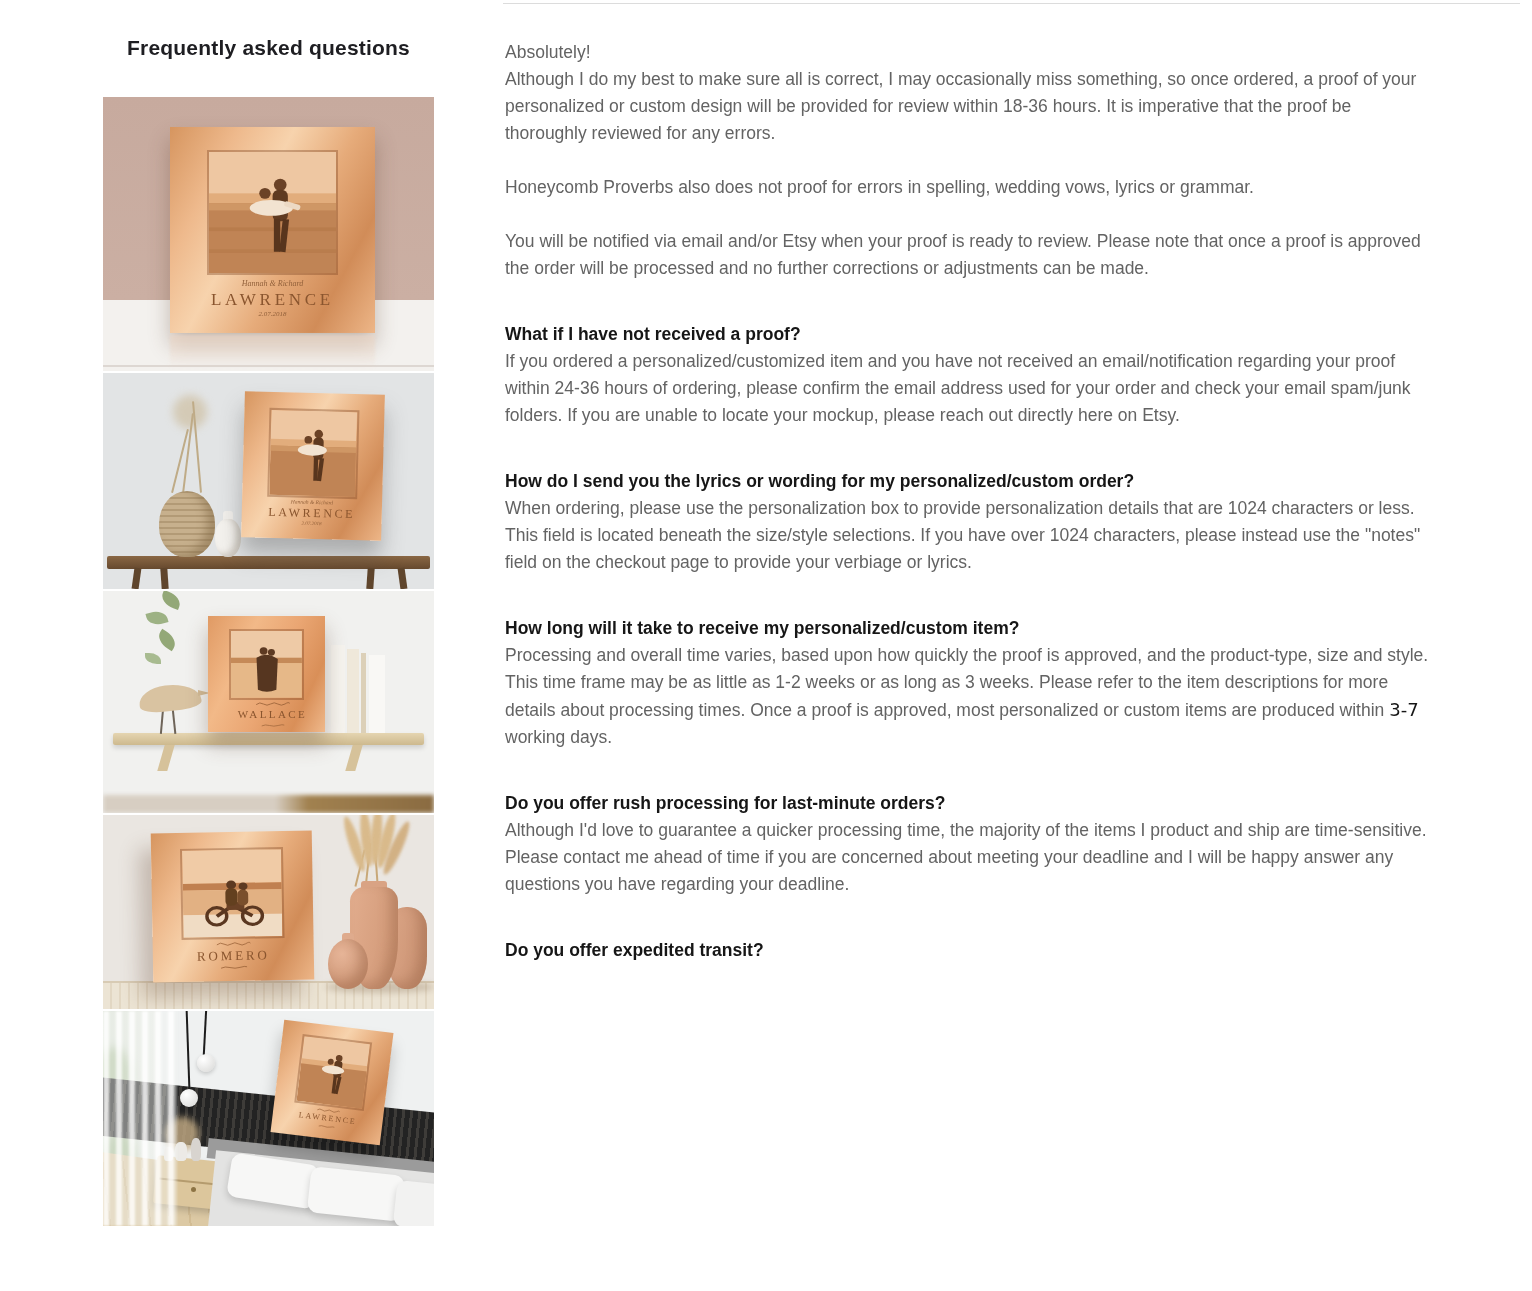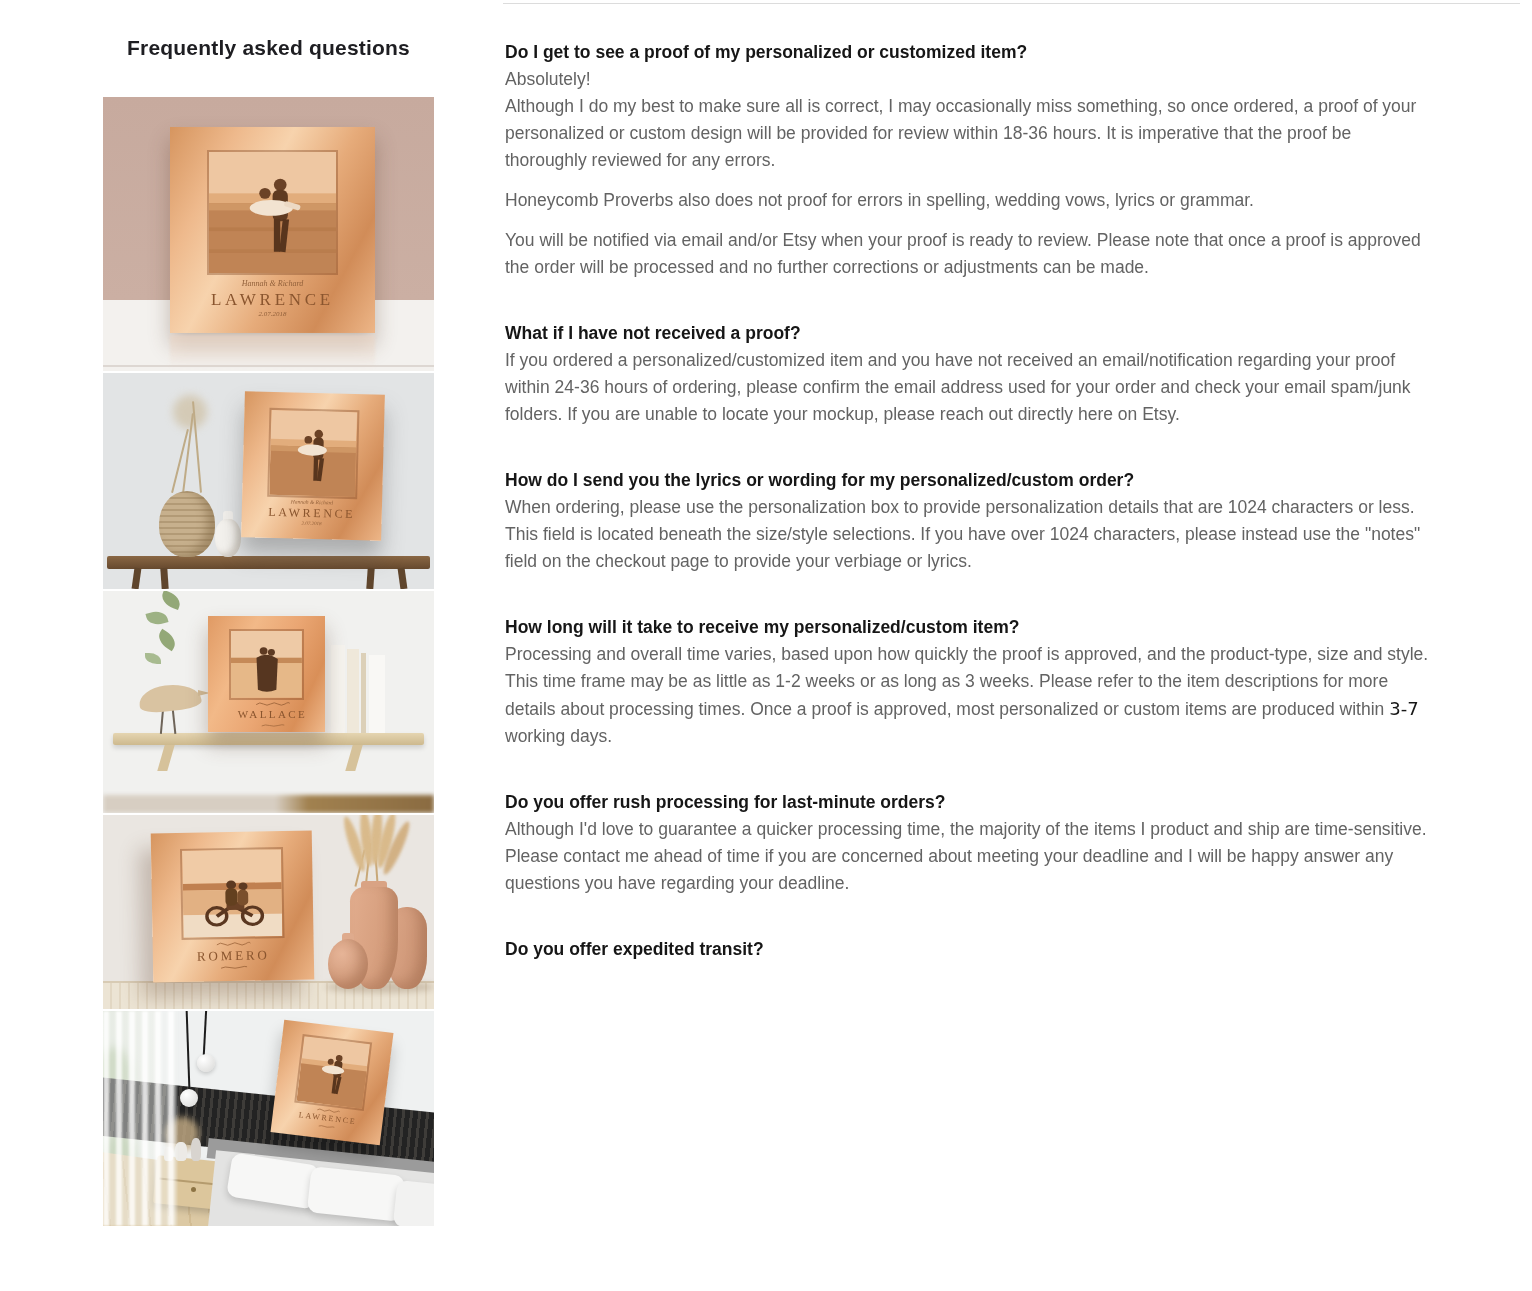--- a/index.html
+++ b/index.html
@@ -10,21 +10,21 @@
   .heading{position:absolute;left:103px;top:36px;width:331px;margin:0;text-align:center;
            font-size:21px;font-weight:700;color:#1e1e22;letter-spacing:.2px;}
   .divider{position:absolute;left:503px;top:3px;width:1017px;height:1px;background:#dcdcdc;}
 
   
   .faq{position:absolute;left:505px;top:39px;width:932px;font-size:17.5px;line-height:27px;
        color:#636363;}
   .qa{margin:0 0 39px 0;}
   .qa h3{margin:0;font-size:17.5px;line-height:27px;font-weight:700;color:#161616;}
   .qa p{margin:0;white-space:pre-line;}
-  .qa p.gap{margin-top:13px;}
+  .qa p.gap{margin-top:27px;}
   .hl{color:#171717;font-family:"DejaVu Sans",sans-serif;font-size:18px;}
 
   
   .gallery{position:absolute;left:103px;top:97px;width:331px;}
   .fig{position:relative;width:331px;margin:0 0 2px 0;overflow:hidden;}
   .fig *{position:absolute;}
 
   
   .print{background:linear-gradient(118deg,#d6955f 0%,#eeb98c 22%,#f7d3ad 40%,#e6ab7a 60%,
          #d18c58 80%,#edb688 100%);box-shadow:0 12px 20px rgba(90,60,40,.32);}
@@ -388,21 +388,20 @@
           </svg>
         </div>
       </div>
     </figure>
 
   </section>
 
   <section class="faq">
 
     <div class="qa">
-      <h3>Do I get to see a proof of my personalized or customized item?</h3>
       <p>Absolutely!
 Although I do my best to make sure all is correct, I may occasionally miss something, so once ordered, a proof of your personalized or custom design will be provided for review within 18-36 hours. It is imperative that the proof be thoroughly reviewed for any errors.</p>
       <p class="gap">Honeycomb Proverbs also does not proof for errors in spelling, wedding vows, lyrics or grammar.</p>
       <p class="gap">You will be notified via email and/or Etsy when your proof is ready to review. Please note that once a proof is approved the order will be processed and no further corrections or adjustments can be made.</p>
     </div>
 
     <div class="qa">
       <h3>What if I have not received a proof?</h3>
       <p>If you ordered a personalized/customized item and you have not received an email/notification regarding your proof within 24-36 hours of ordering, please confirm the email address used for your order and check your email spam/junk folders. If you are unable to locate your mockup, please reach out directly here on Etsy.</p>
     </div>

